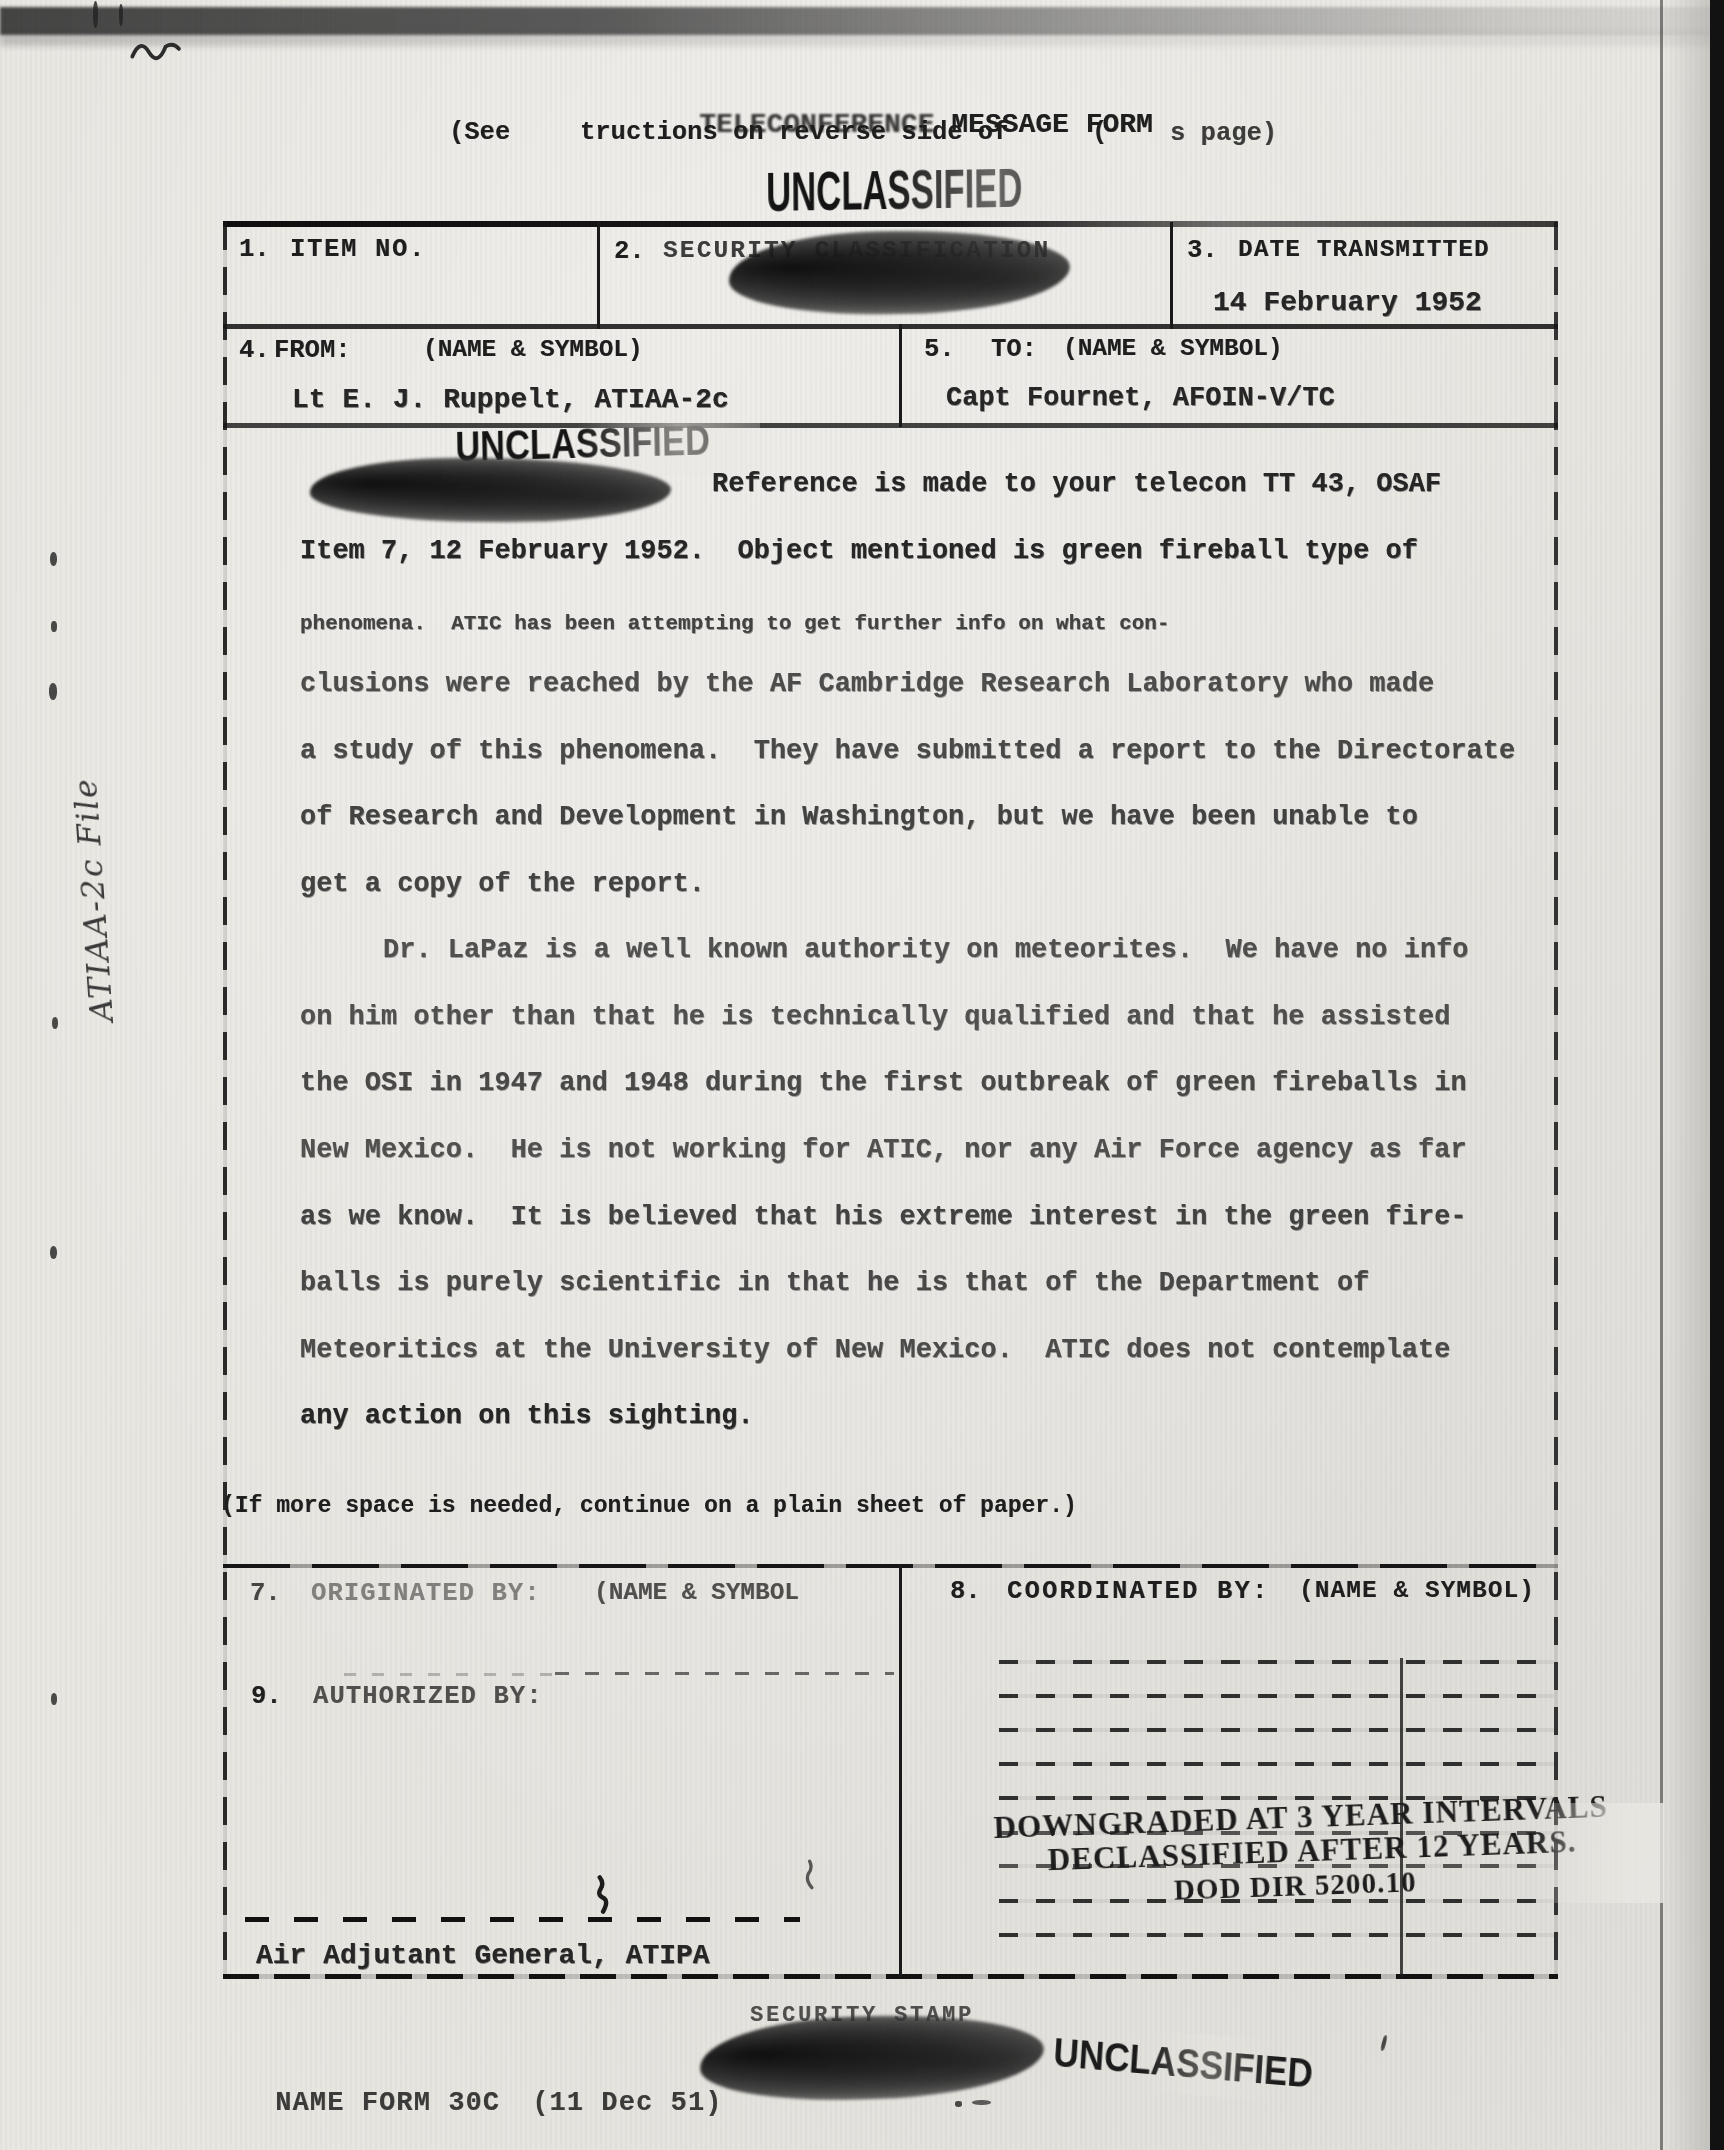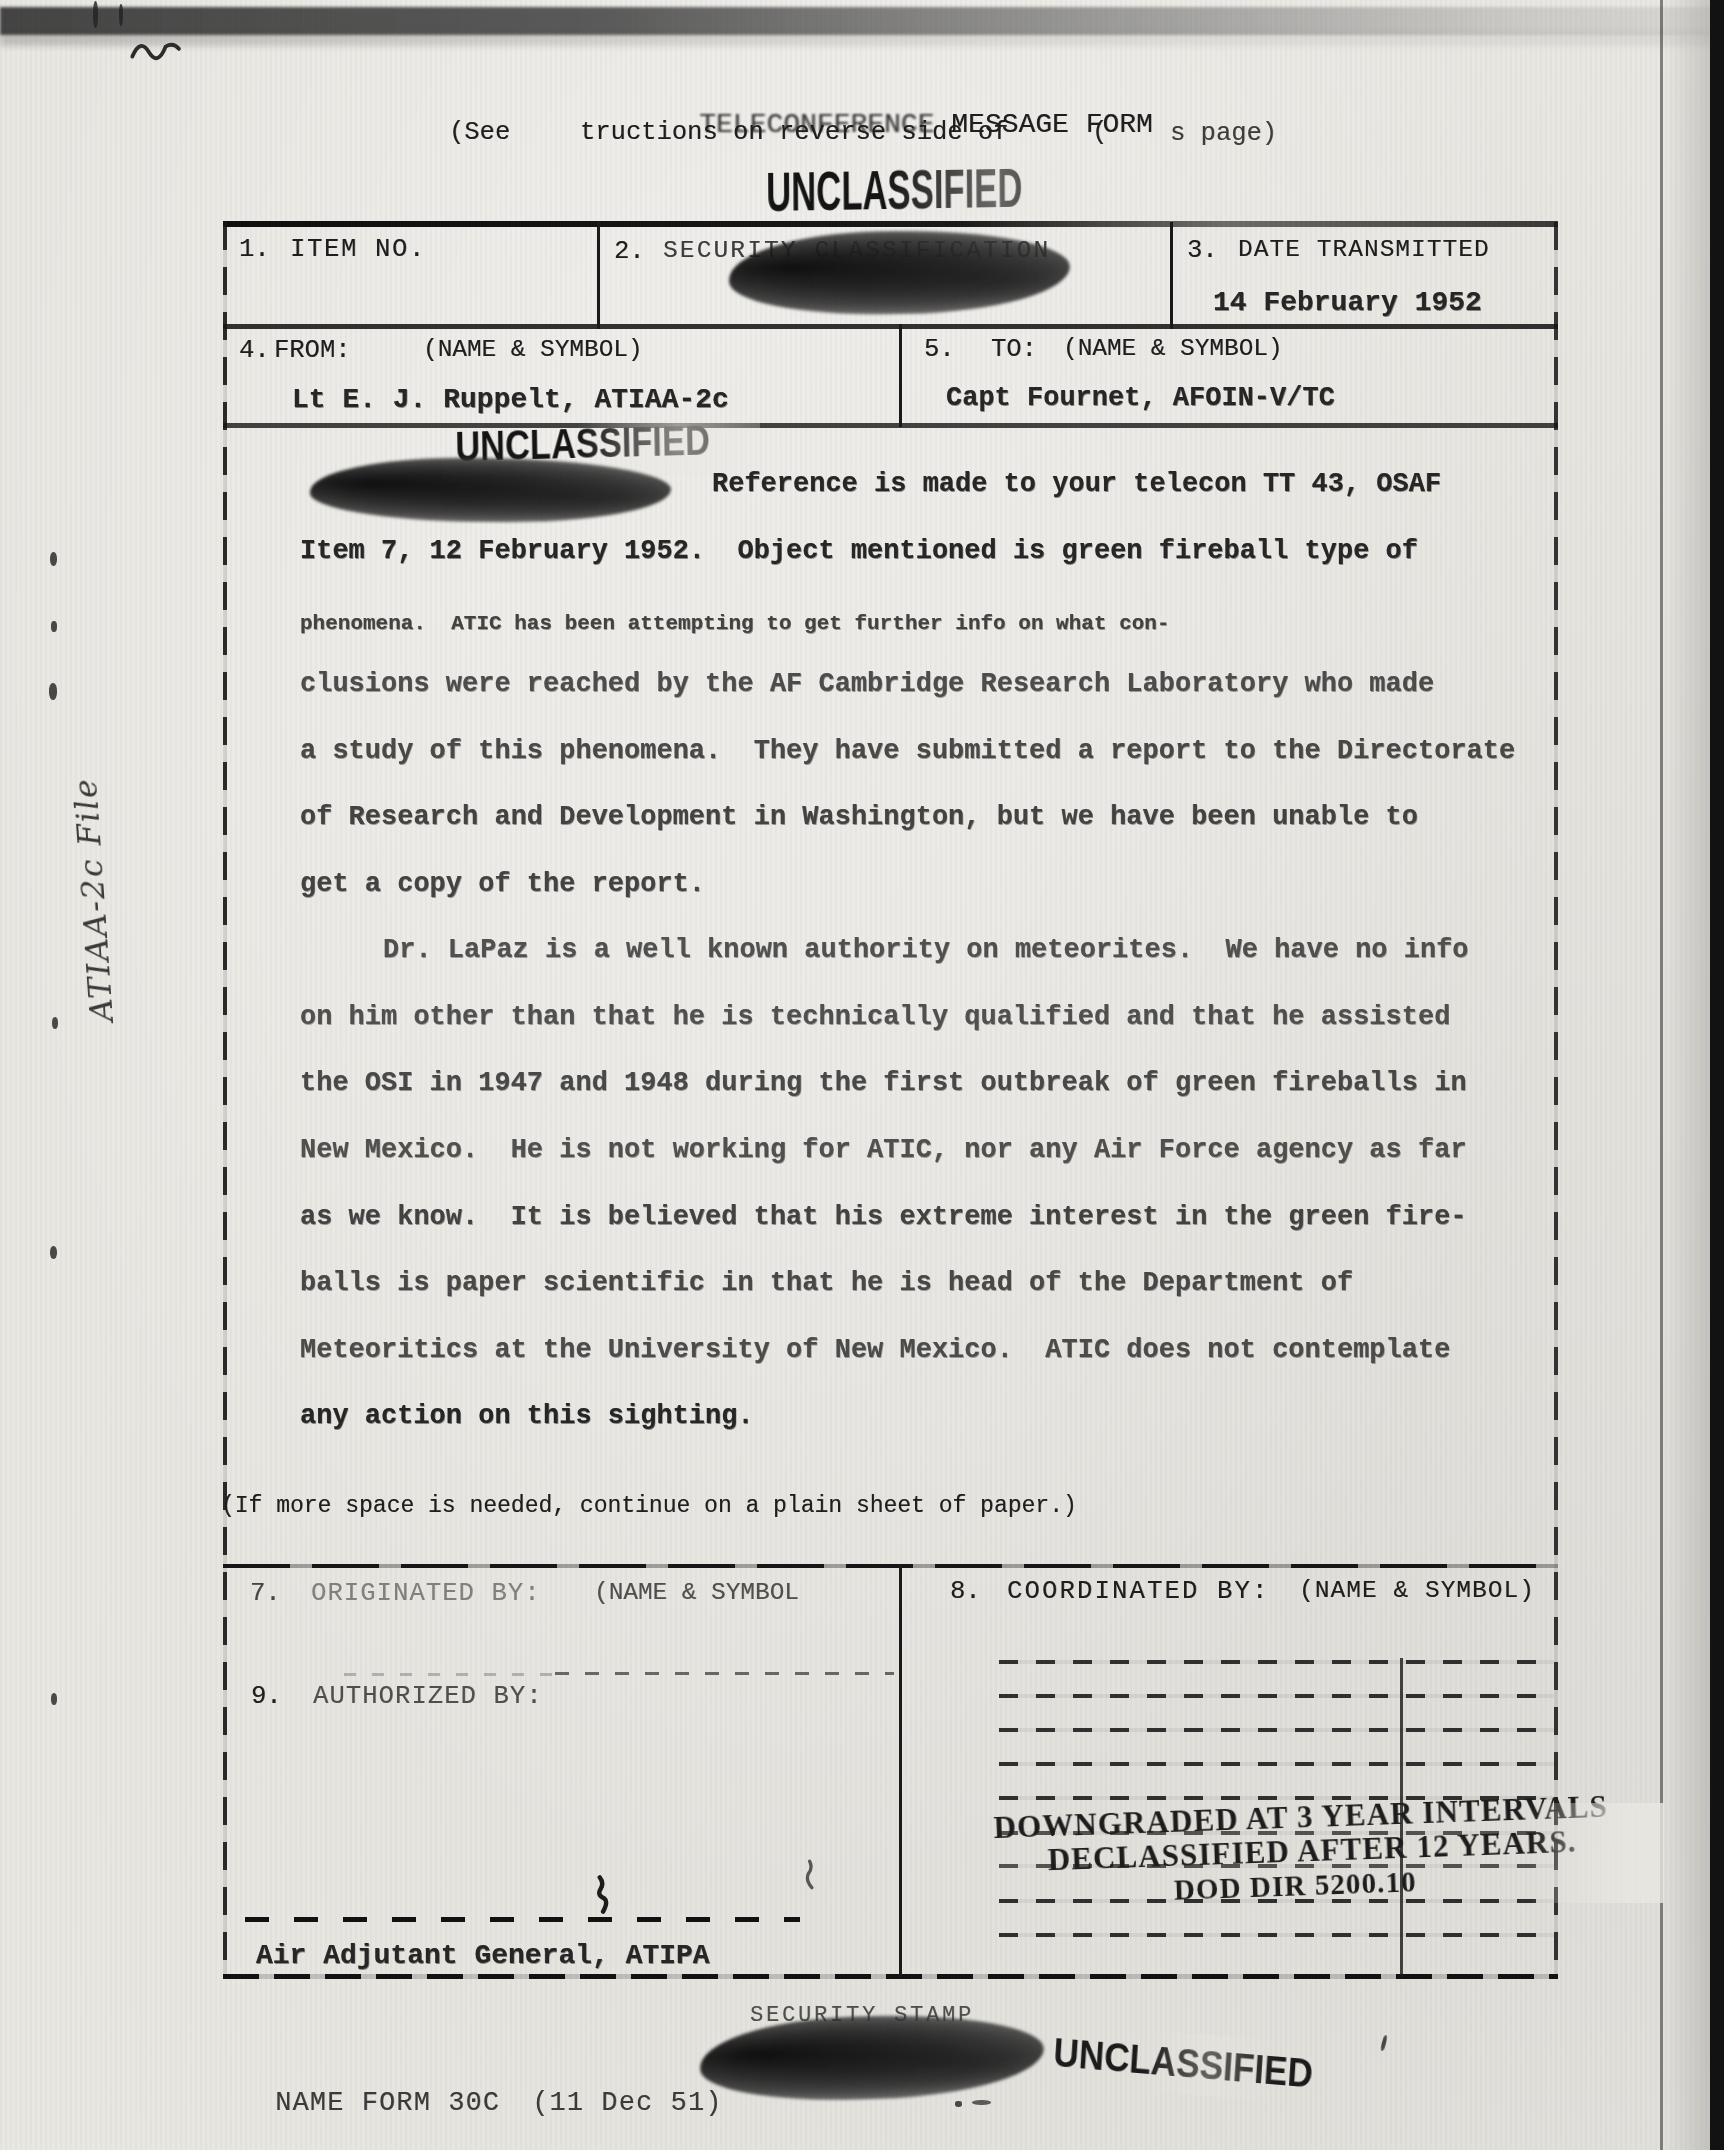--- a/index.html
+++ b/index.html
@@ -16,21 +16,21 @@
       radial-gradient(ellipse at 90% 80%, rgba(90,90,90,0.07), transparent 70%);
   }
   .abs { position:absolute; }
   .typed {
     font-family:"Liberation Mono", monospace; font-weight:bold;
     color:#262626; white-space:pre;
     text-shadow: 0.6px 0.6px 0.6px rgba(35,35,35,.5), -0.3px 0 0.3px rgba(35,35,35,.3);
     filter: blur(0.2px);
   }
   .printed {
-    font-family:"Liberation Mono", monospace; font-weight:normal;
+    font-family:"Liberation Mono", monospace; font-weight:bold;
     color:#1e1e1e; white-space:pre;
     text-shadow: 0.4px 0.4px 0.4px rgba(25,25,25,.45);
     filter: blur(0.2px);
   }
   .stampSans { font-family:"Liberation Sans", sans-serif; font-weight:bold; color:#141414; white-space:pre; }
   .stampSerif { font-family:"Liberation Serif", serif; font-weight:bold; color:#1d1d1d; white-space:pre; }
   .hline { position:absolute; background:#181818; filter:blur(0.6px); }
   .vline { position:absolute; background:#1a1a1a; filter:blur(0.4px); }
   .vdash {
     position:absolute; width:3.9px; filter:blur(0.4px); opacity:.9;
@@ -132,21 +132,21 @@
   <div class="abs typed" style="left:300px;top:612px;font-size:21px;opacity:.85;filter:blur(0.3px);">phenomena.  ATIC has been attempting to get further info on what con-</div>
   <div class="abs typed" style="left:300px;top:669px;font-size:27px;opacity:.8;filter:blur(0.3px);">clusions were reached by the AF Cambridge Research Laboratory who made</div>
   <div class="abs typed" style="left:300px;top:802px;font-size:27px;opacity:.85;filter:blur(0.3px);">of Research and Development in Washington, but we have been unable to</div>
   <div class="abs typed" style="left:300px;top:736px;font-size:27px;opacity:.82;filter:blur(0.3px);">a study of this phenomena.  They have submitted a report to the Directorate</div>
   <div class="abs typed" style="left:300px;top:869px;font-size:27px;opacity:.85;">get a copy of the report.</div>
   <div class="abs typed" style="left:383px;top:935px;font-size:27px;opacity:.78;filter:blur(0.4px);">Dr. LaPaz is a well known authority on meteorites.  We have no info</div>
   <div class="abs typed" style="left:300px;top:1002px;font-size:27px;opacity:.78;filter:blur(0.4px);">on him other than that he is technically qualified and that he assisted</div>
   <div class="abs typed" style="left:300px;top:1068px;font-size:27px;opacity:.82;filter:blur(0.3px);">the OSI in 1947 and 1948 during the first outbreak of green fireballs in</div>
   <div class="abs typed" style="left:300px;top:1135px;font-size:27px;opacity:.78;filter:blur(0.4px);">New Mexico.  He is not working for ATIC, nor any Air Force agency as far</div>
   <div class="abs typed" style="left:300px;top:1202px;font-size:27px;opacity:.85;">as we know.  It is believed that his extreme interest in the green fire-</div>
-  <div class="abs typed" style="left:300px;top:1268px;font-size:27px;opacity:.82;filter:blur(0.3px);">balls is paper scientific in that he is head of the Department of</div>
+  <div class="abs typed" style="left:300px;top:1268px;font-size:27px;opacity:.82;filter:blur(0.3px);">balls is purely scientific in that he is that of the Department of</div>
   <div class="abs typed" style="left:300px;top:1335px;font-size:27px;opacity:.8;filter:blur(0.3px);">Meteoritics at the University of New Mexico.  ATIC does not contemplate</div>
   <div class="abs typed" style="left:300px;top:1401px;font-size:27px;">any action on this sighting.</div>
 
   <div class="abs printed" style="left:221px;top:1493px;font-size:23px;">(If more space is needed, continue on a plain sheet of paper.)</div>
 
   <div class="abs printed" style="left:250px;top:1579px;font-size:25.5px;opacity:.8;">7.</div>
   <div class="abs printed" style="left:311px;top:1579px;font-size:25.5px;letter-spacing:1.1px;opacity:.5;filter:blur(0.7px);">ORIGINATED BY:</div>
   <div class="abs printed" style="left:594px;top:1579px;font-size:24.4px;opacity:.75;filter:blur(0.4px);">(NAME &amp; SYMBOL</div>
   <div class="abs printed" style="left:950px;top:1577px;font-size:25.5px;">8.</div>
   <div class="abs printed" style="left:1007px;top:1577px;font-size:25.5px;letter-spacing:2.2px;">COORDINATED BY:</div>

